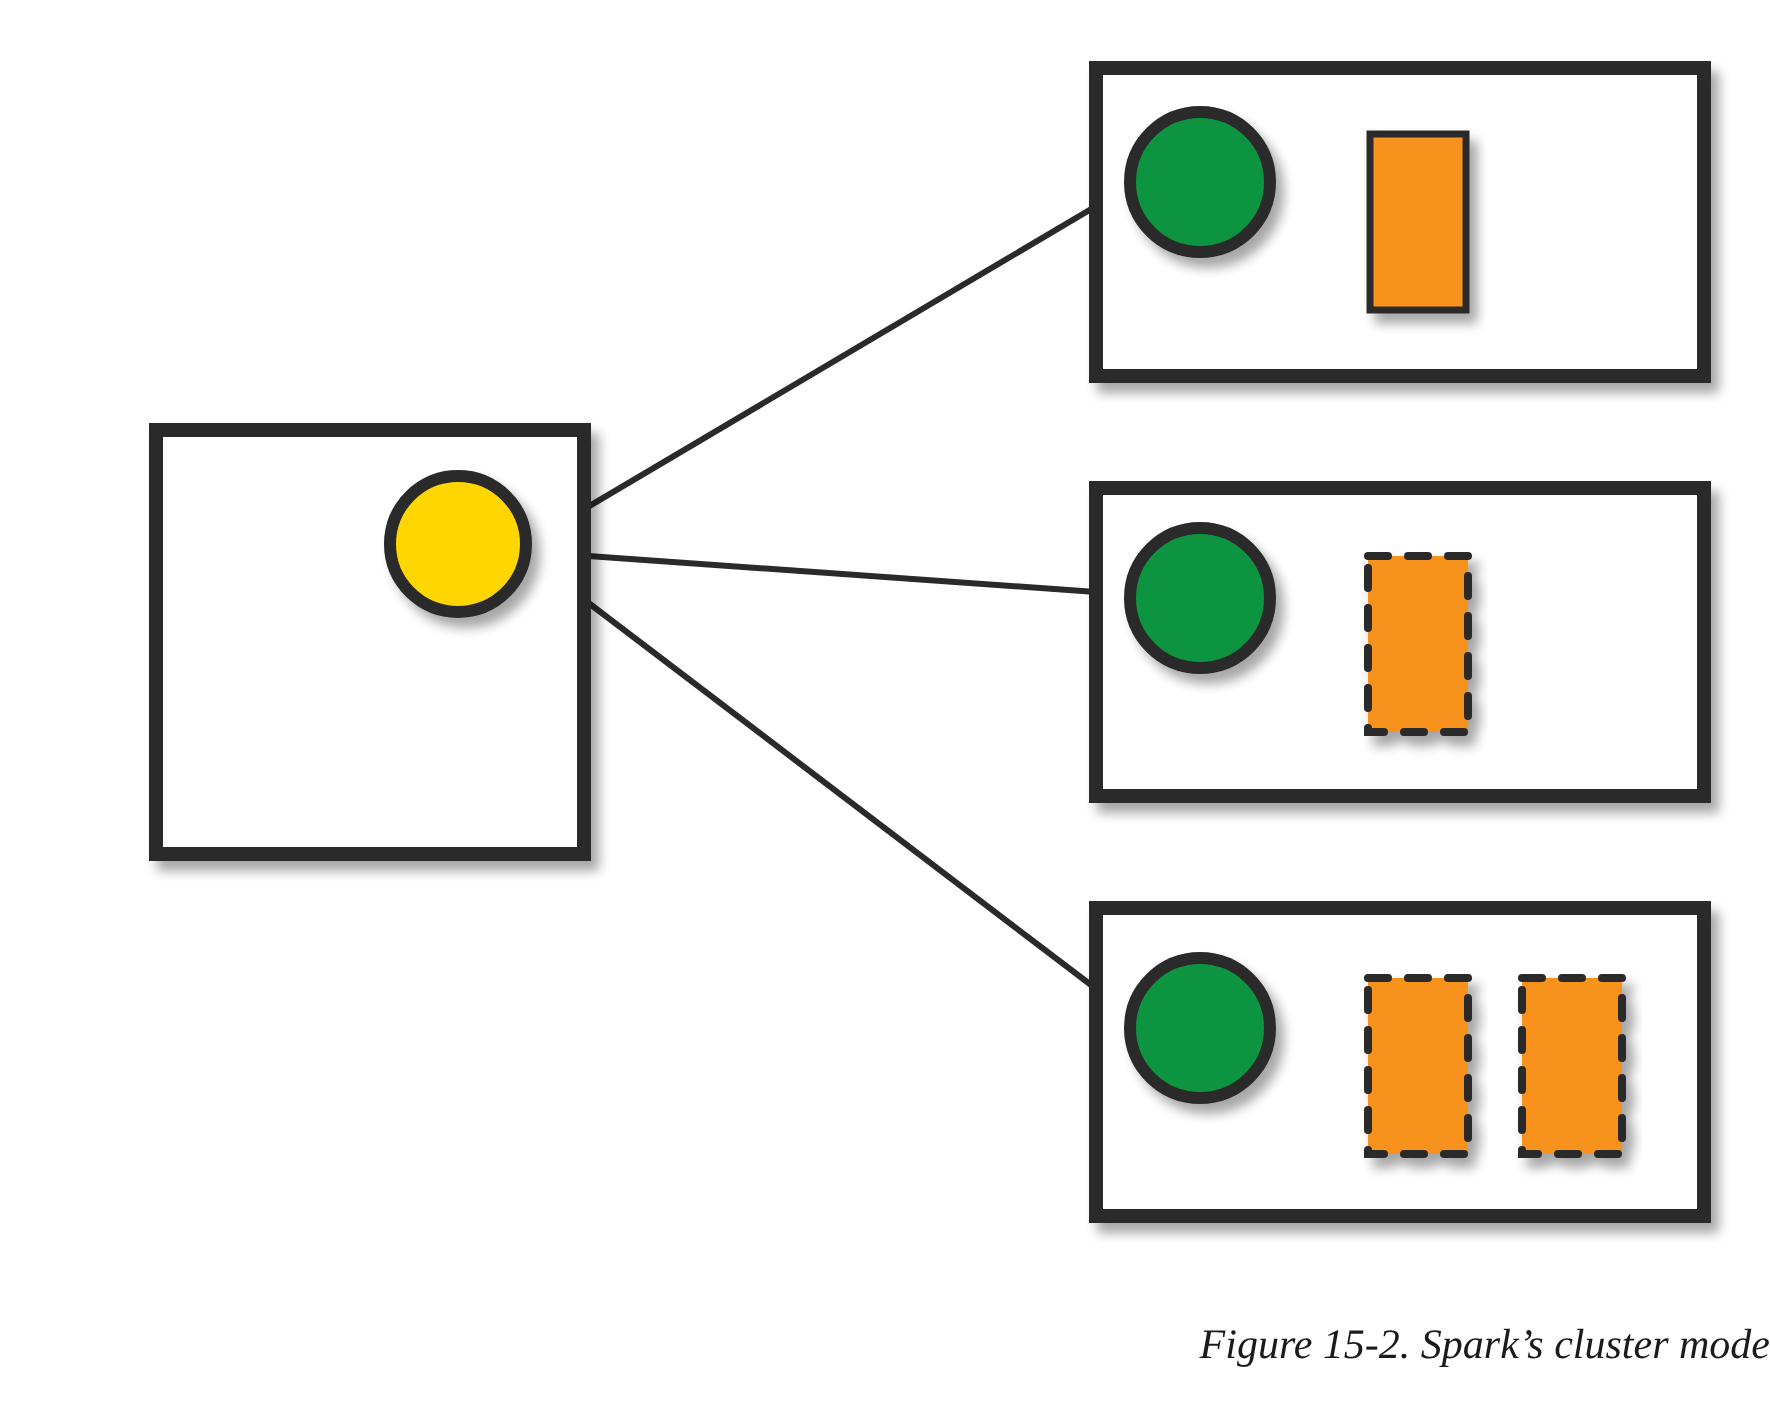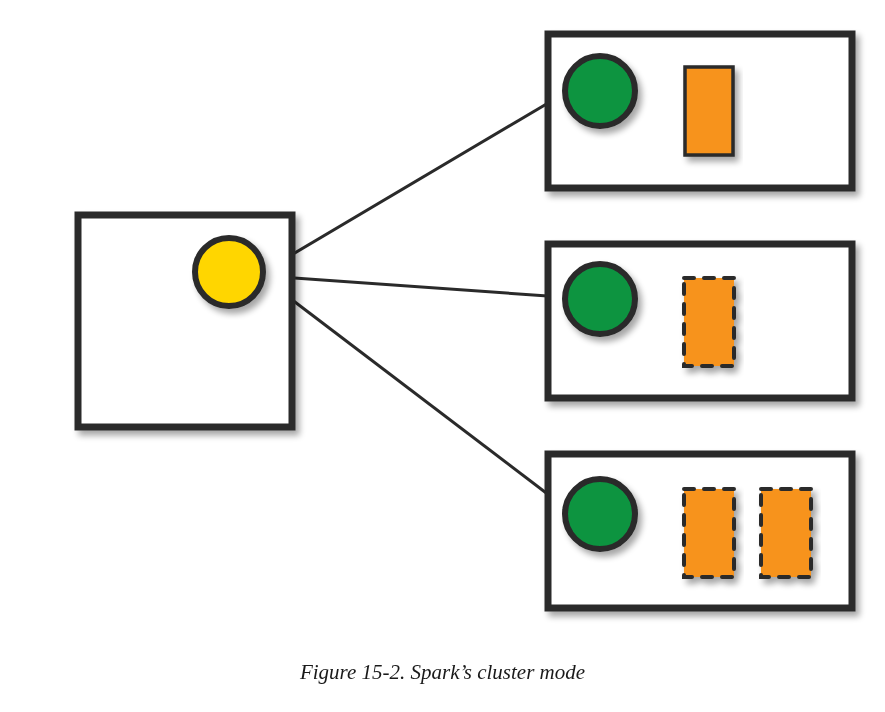--- a/index.html
+++ b/index.html
@@ -1,20 +1,20 @@
 <!DOCTYPE html>
 <html><head>
   <meta charset="utf-8">
   <style>
     html, body { margin: 0; padding: 0; background: #ffffff; }
     body { width: 885px; height: 712px; position: relative; overflow: hidden; }
     #diagram { position: absolute; left: 0; top: 0; }
     .caption {
       position: absolute; left: 0; width: 885px; top: 660px;
-      text-align: center;
+      text-align: right;
       font-family: "Liberation Serif", serif;
       font-style: italic;
       font-size: 21px;
       color: #1a1a1a;
     }
   </style>
 </head>
 <body>
 
 <svg id="diagram" width="885" height="712" viewBox="0 0 885 712">

